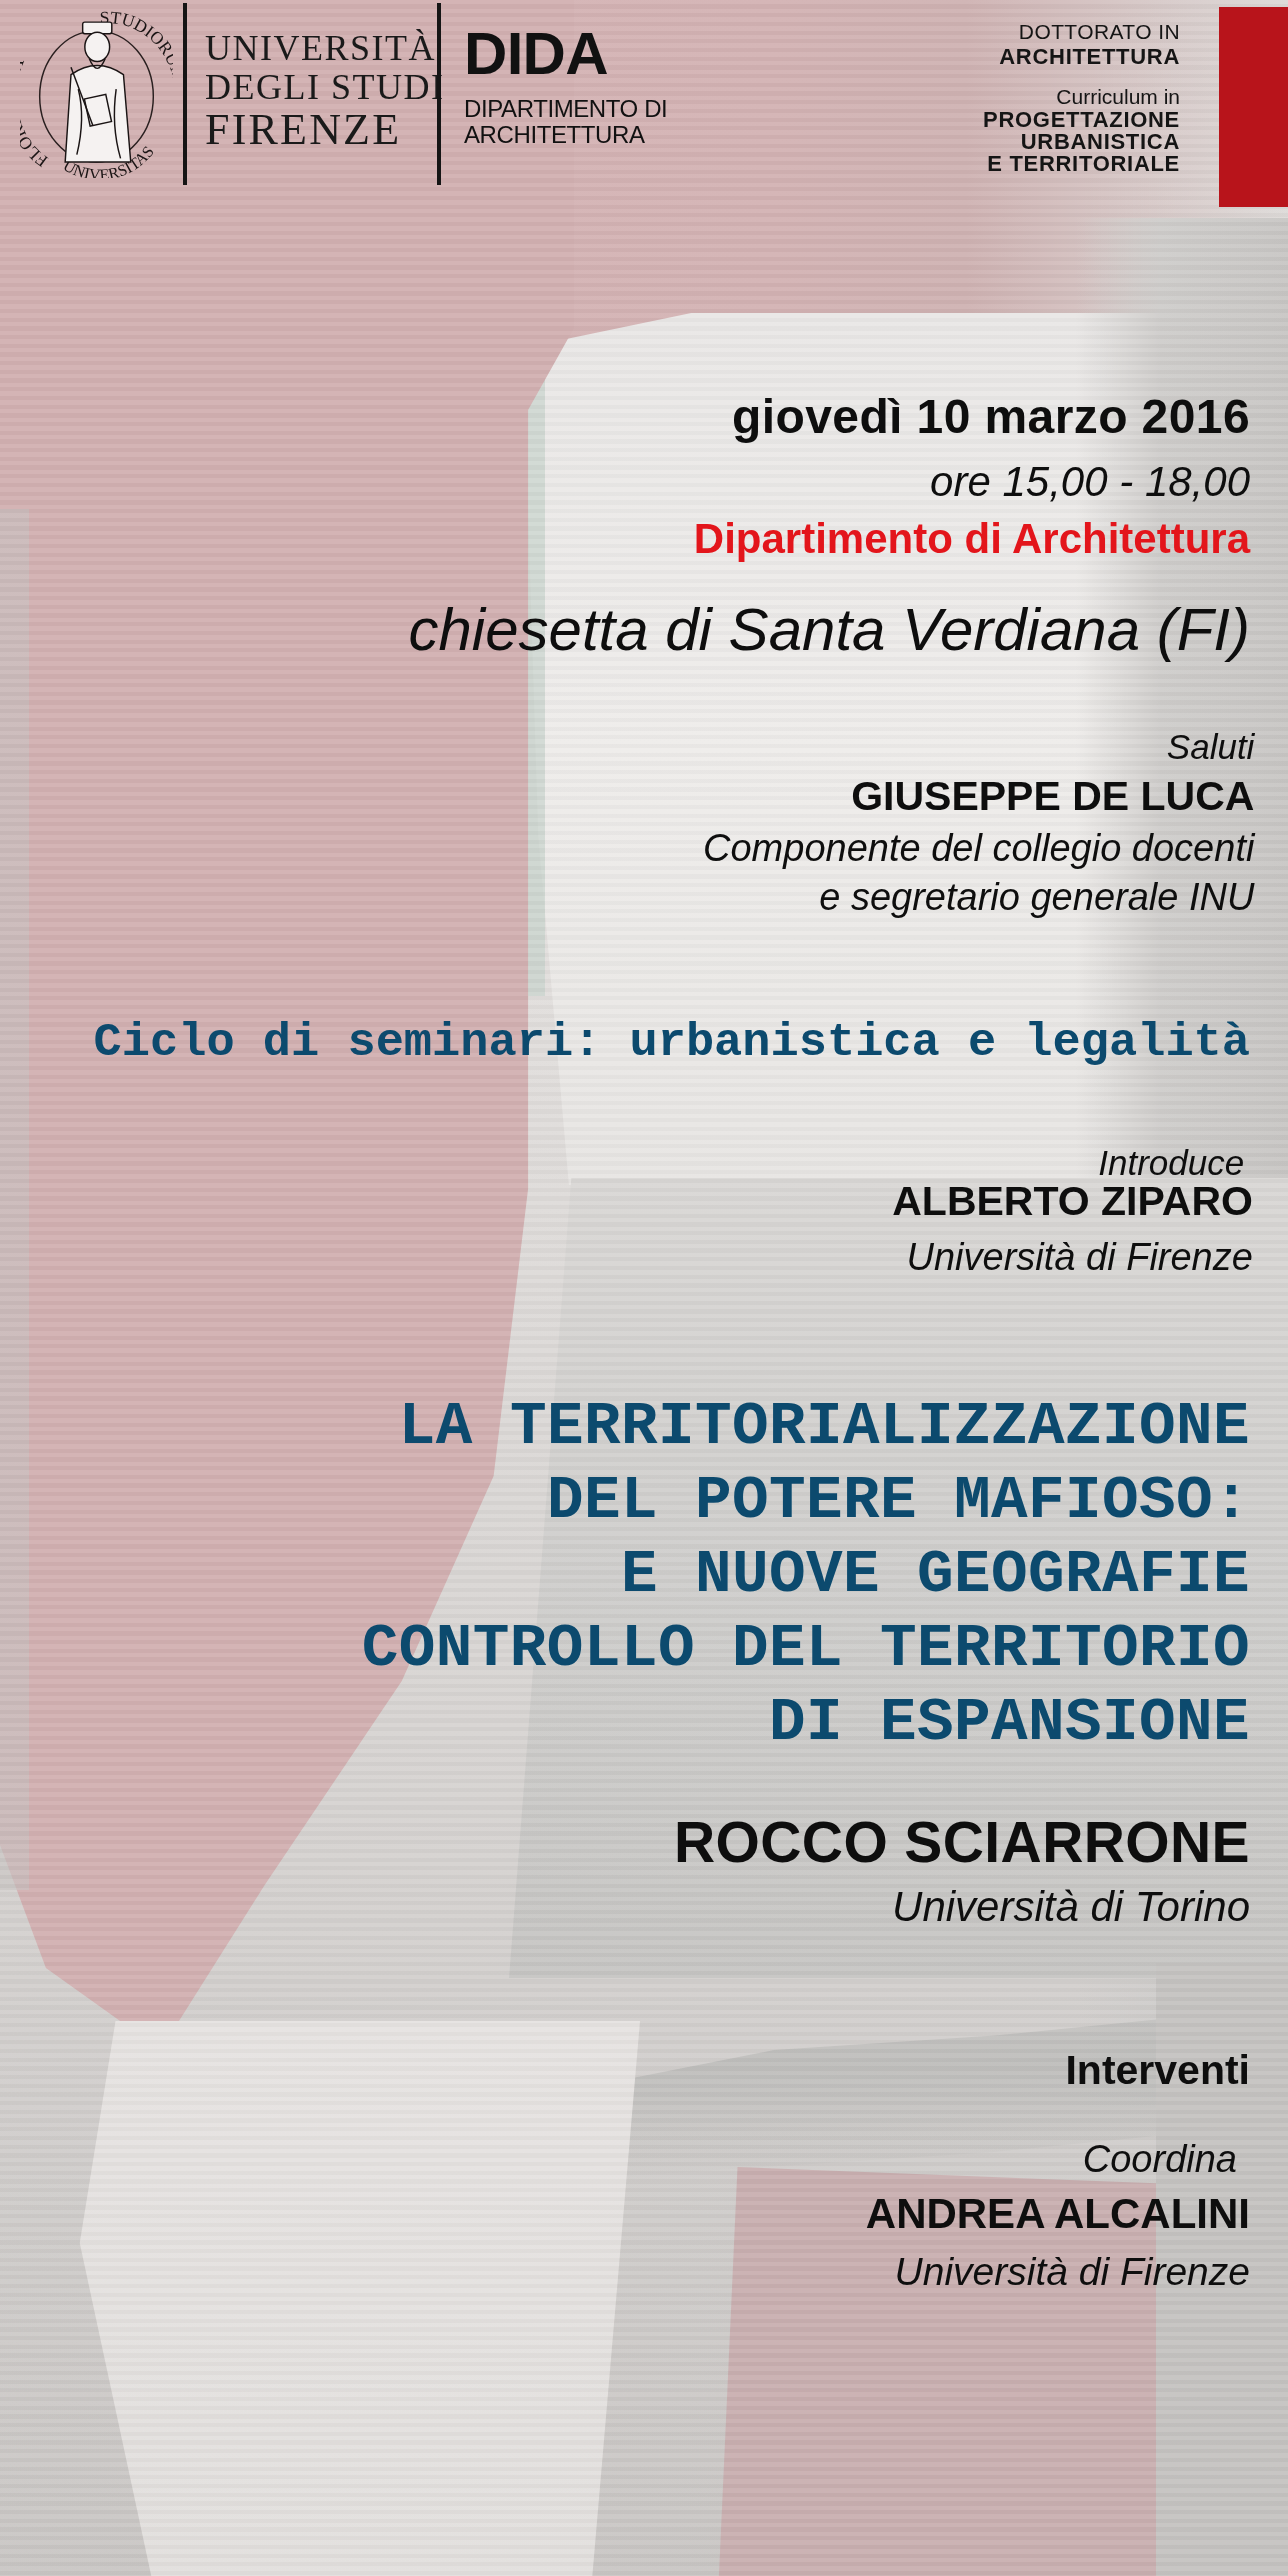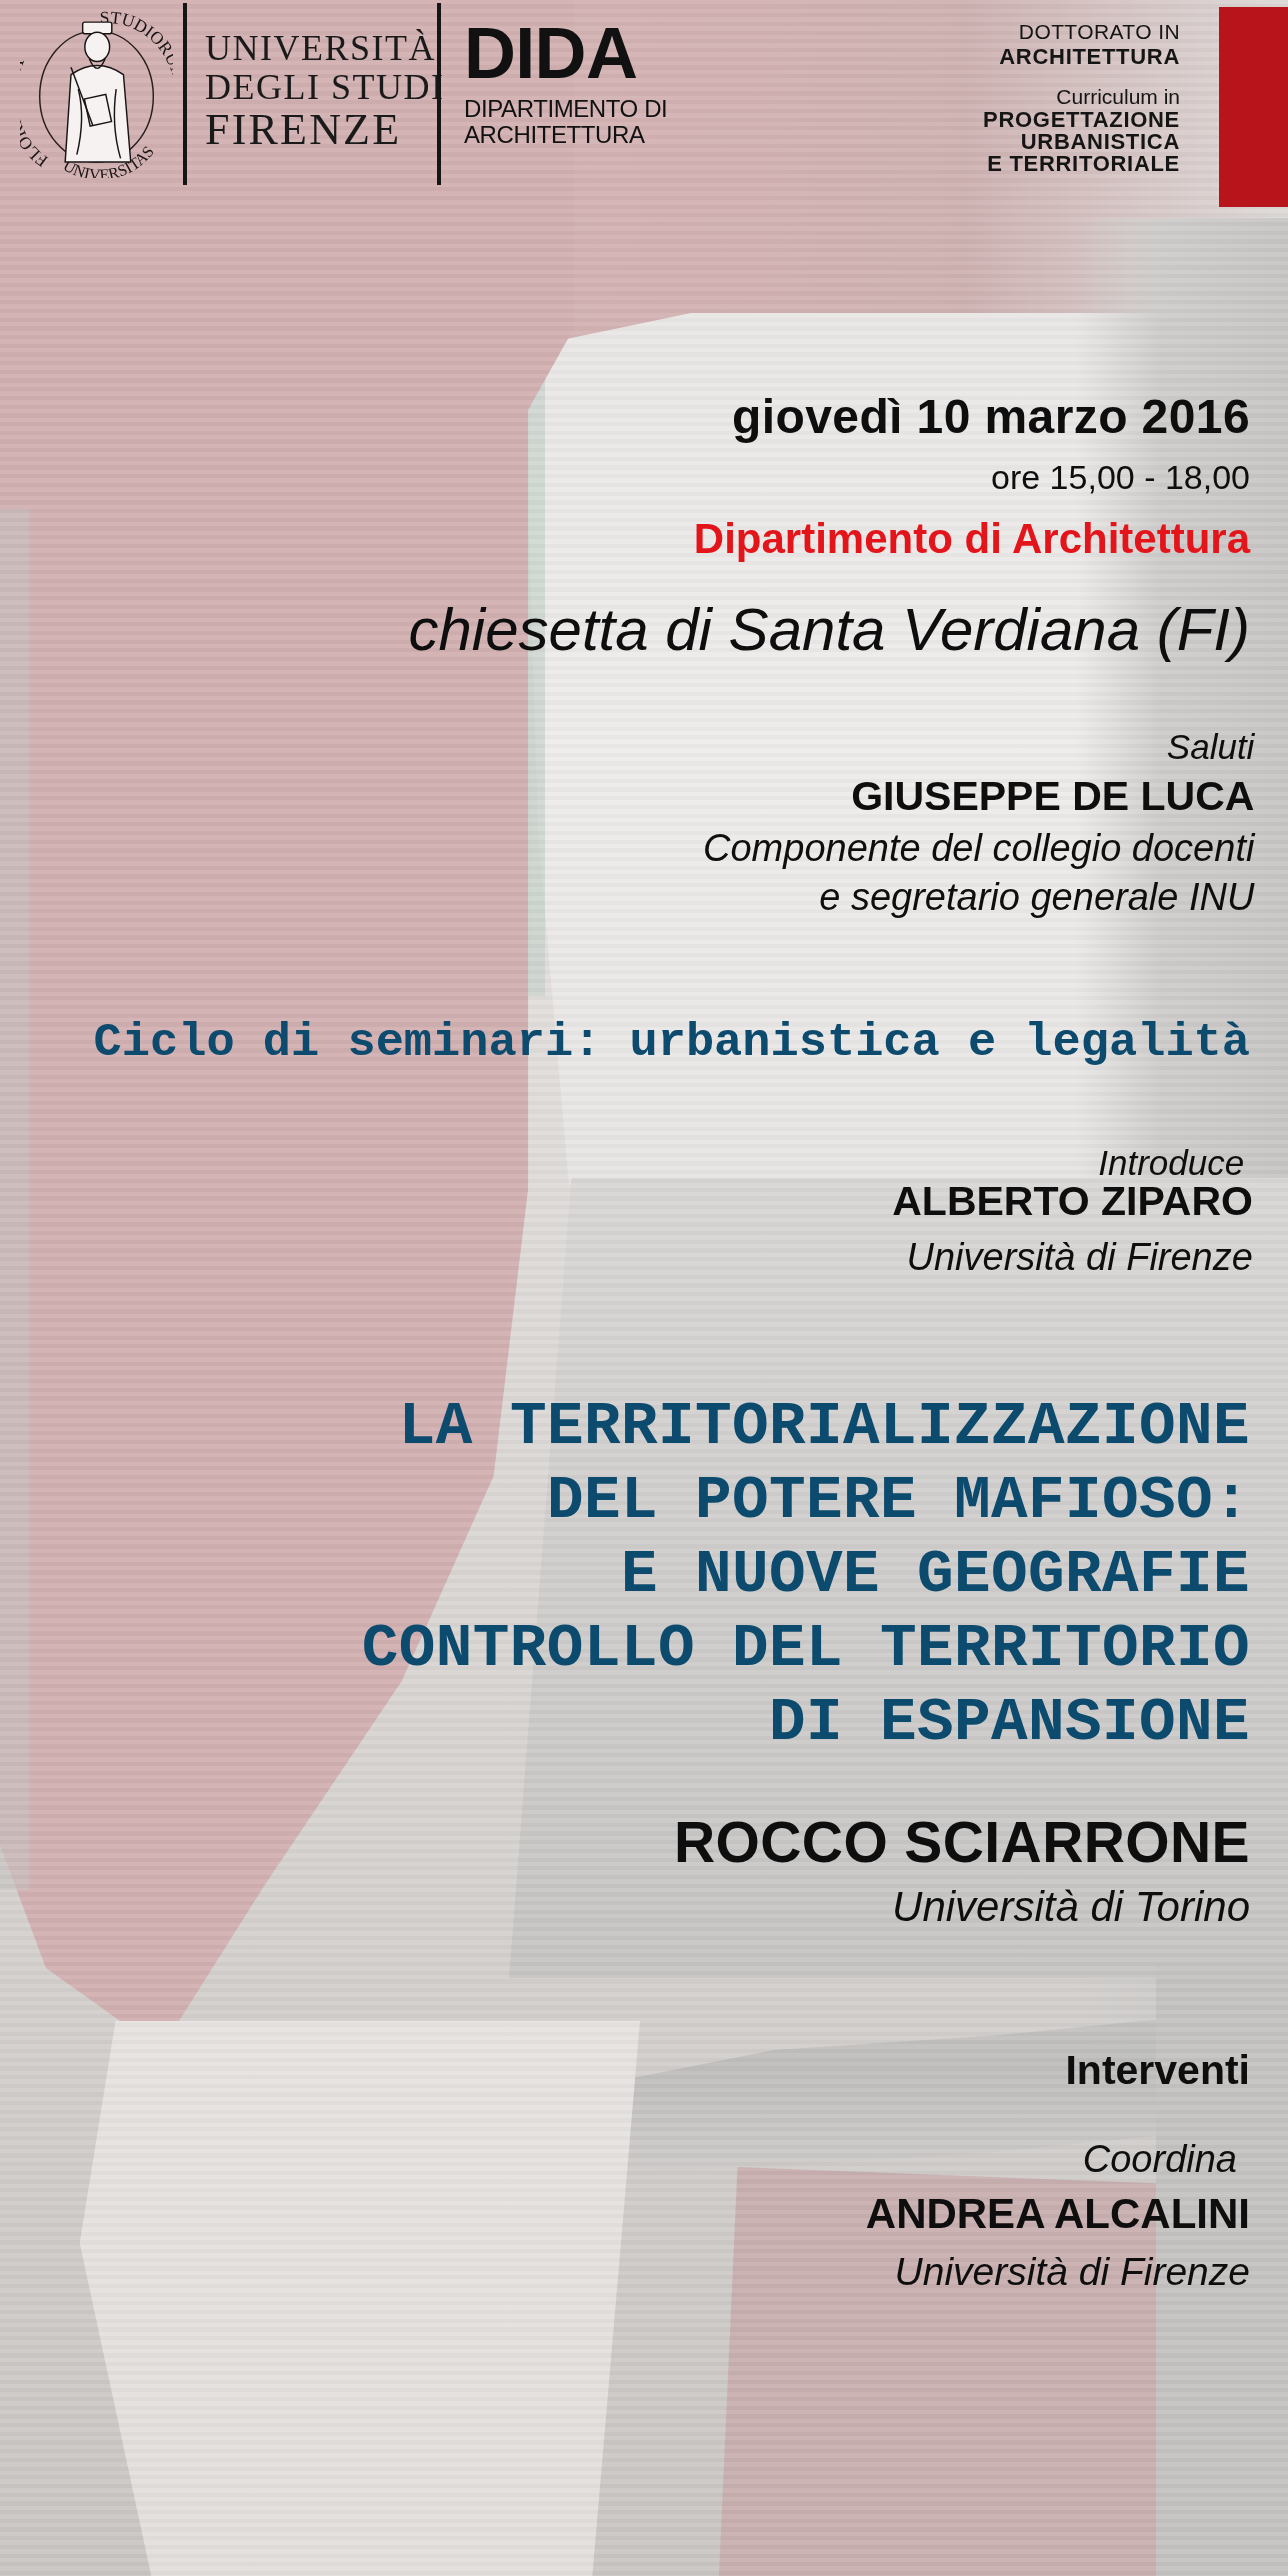--- a/index.html
+++ b/index.html
@@ -83,21 +83,21 @@
   .div2 { left: 437px; top: 2.9px; height: 182px; }
   .unifi {
     position: absolute; left: 205px; top: 29px;
     font-family: "Liberation Serif", serif;
     color: #1a1a1a; letter-spacing: 1.5px;
   }
   .unifi .l1, .unifi .l2 { display: block; font-size: 36px; line-height: 39px; }
   .unifi .l3 { display: block; font-size: 44px; line-height: 45px; letter-spacing: 2.2px; }
   .dida { position: absolute; left: 464px; top: 23px; color: #111; }
   .dida .name {
-    display: block; font-weight: bold; font-size: 72px; line-height: 61px; letter-spacing: -0.7px;
+    display: block; font-weight: bold; font-size: 60px; line-height: 61px; letter-spacing: -0.7px;
   }
   .dida .sub { display: block; font-size: 24px; line-height: 26px; margin-top: 12px; letter-spacing: -0.4px; }
   .phd {
     position: absolute; right: 108px; top: 19px; text-align: right; color: #151515;
   }
   .phd .t1 { display: block; font-size: 21px; line-height: 25px; letter-spacing: 0.4px; }
   .phd .t2 { display: block; font-size: 22px; line-height: 25px; font-weight: bold; letter-spacing: 0.7px; }
   .phd .t3 { display: block; font-size: 21px; line-height: 25px; margin-top: 14.5px; }
   .phd .t4 { display: block; font-size: 22px; line-height: 22px; font-weight: bold; letter-spacing: 0.7px; }
   .red-bar {
@@ -105,21 +105,21 @@
   }
 
   
   .content {
     position: absolute; right: 38px; top: 0; width: 1163px; text-align: right; color: #0e0e0e;
   }
   .blk { position: absolute; right: 0; white-space: nowrap; }
   .red-bright { color: #e3151b; }
   .red-dark { color: #0c4a6e; font-family: Liberation Mono, monospace; }
   .date   { top: 389px; font-size: 48px; font-weight: bold; letter-spacing: 0.4px; }
-  .time   { top: 458px; font-size: 34px; }
+  .time   { top: 458px; font-size: 42px; font-style: italic; }
   .venue1 { top: 515px; font-size: 42px; font-weight: bold; }
   .venue2 { top: 571px; font-size: 60px; font-style: italic; margin-top: 24px; }
   .saluti-lbl { top: 727px; font-size: 35px; font-style: italic; right: -4.4px; margin-left: 23px; }
   .deluca { top: 773px; font-size: 41px; font-weight: bold; right: -4.4px; }
   .deluca-r1 { top: 827px; font-size: 38px; font-style: italic; right: -4.4px; }
   .deluca-r2 { top: 876px; font-size: 38px; font-style: italic; right: -4.4px; }
   .ciclo  { top: 1016px; font-size: 47px; font-weight: bold; }
   .intro-lbl { top: 1127px; font-size: 35px; font-style: italic; right: 5.8px; margin-top: 16px; }
   .ziparo { top: 1178px; font-size: 41px; font-weight: bold; right: -2.9px; }
   .ziparo-aff { top: 1236px; font-size: 38px; font-style: italic; right: -2.9px; }

